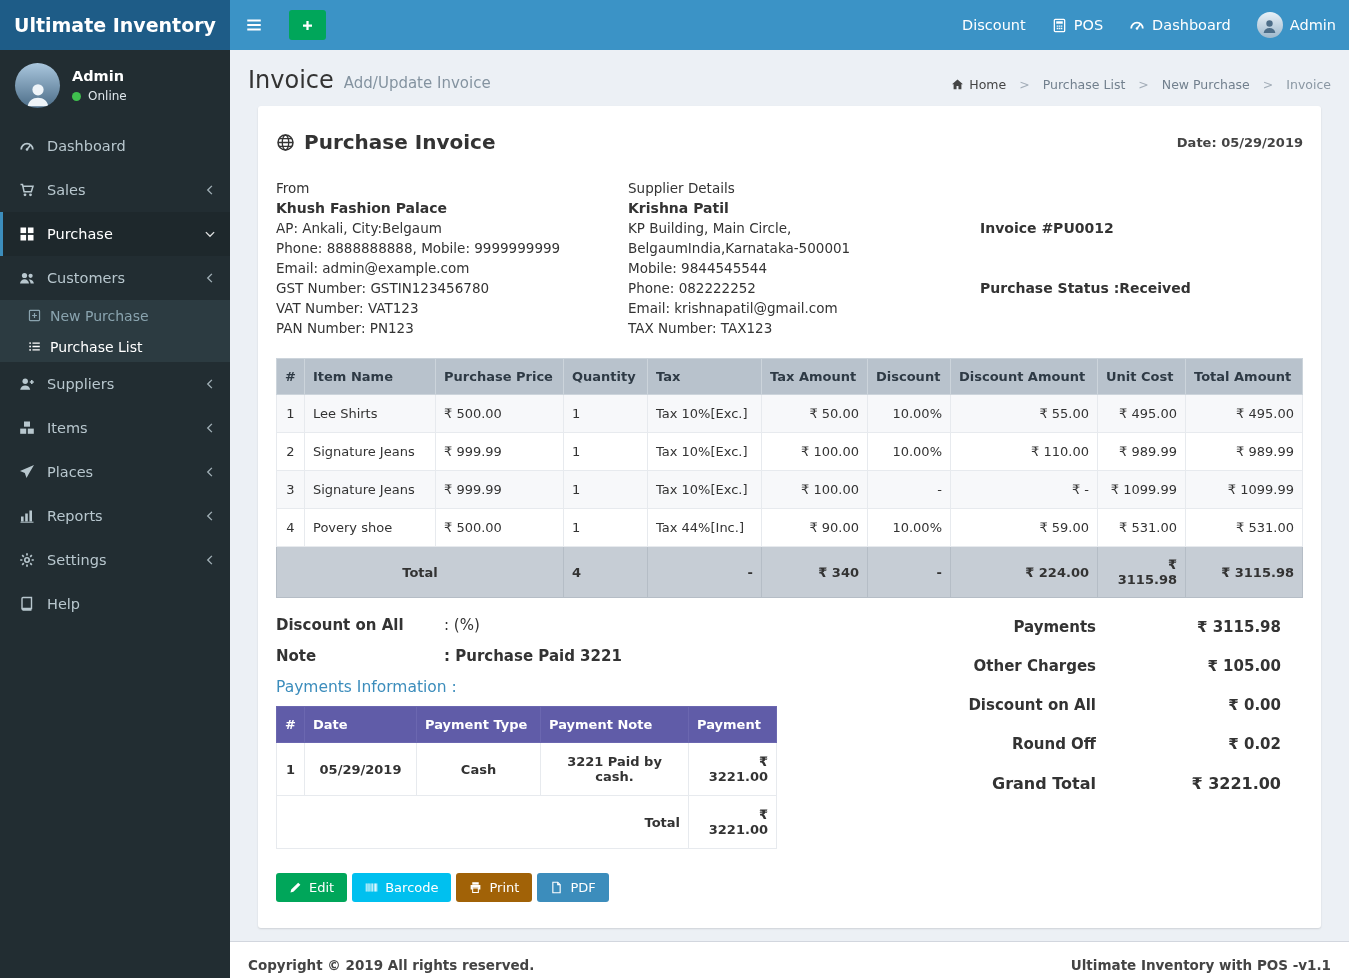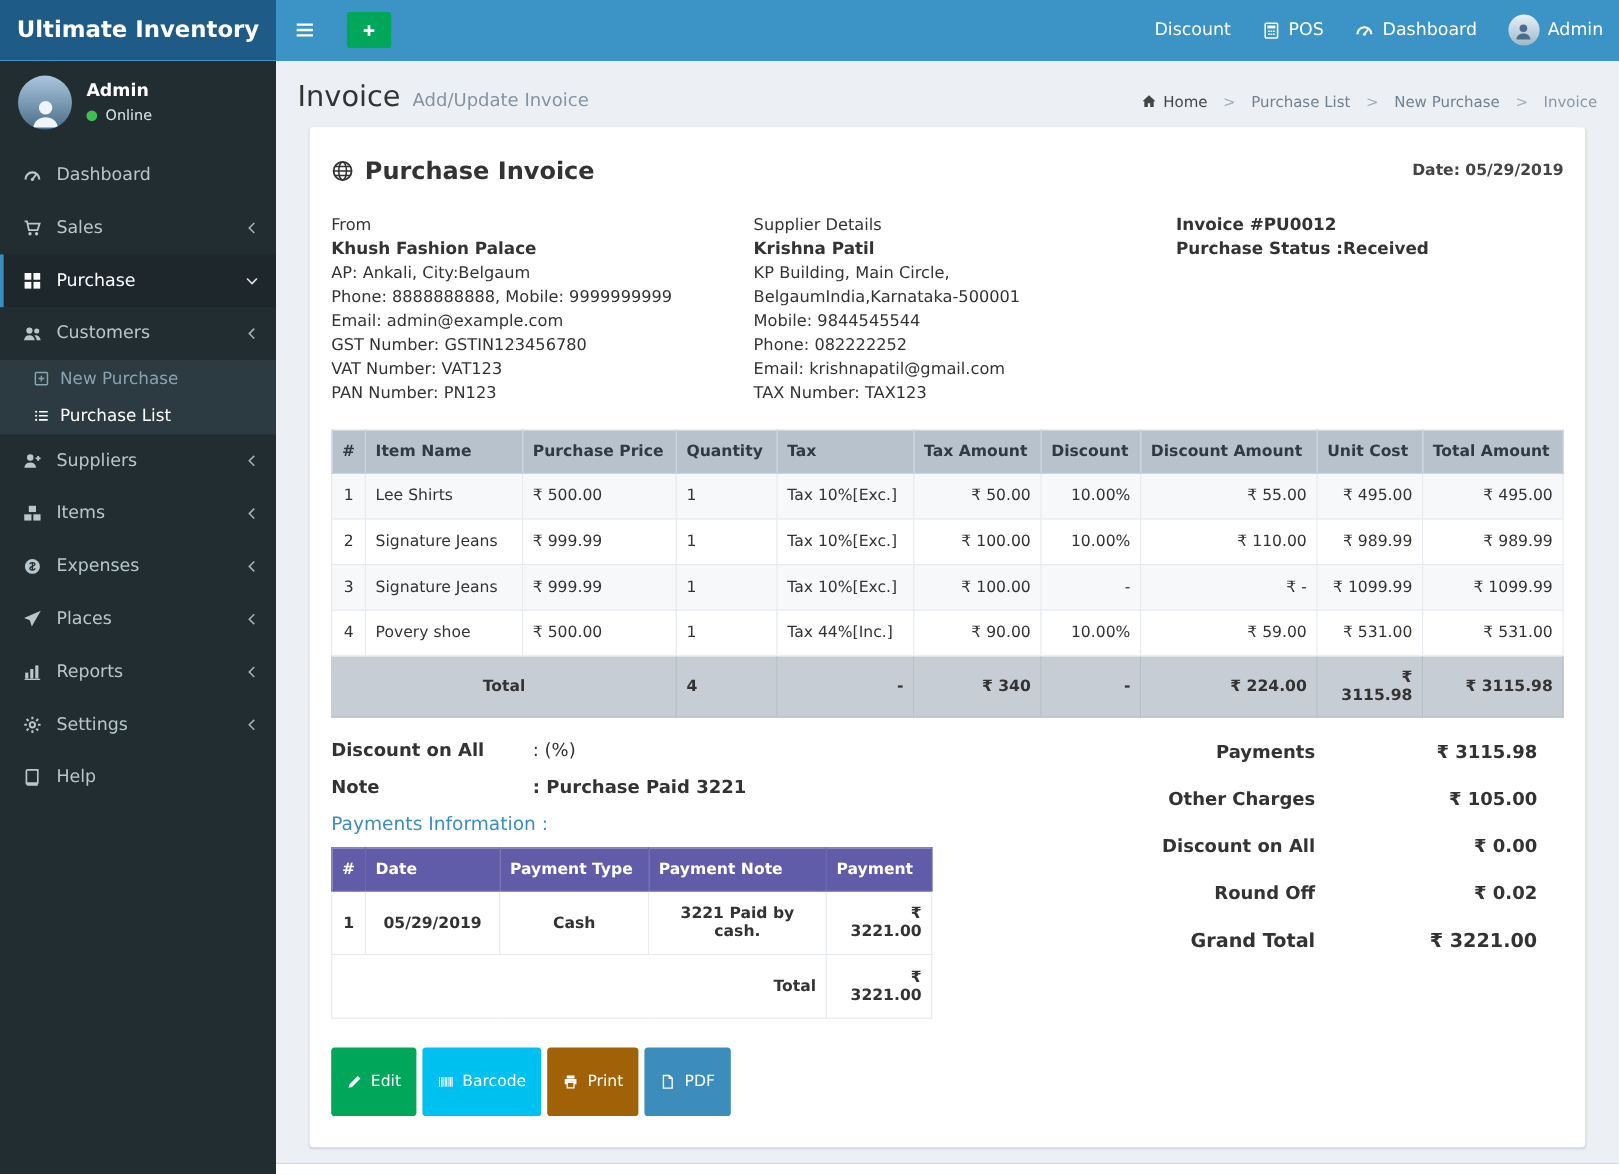--- a/index.html
+++ b/index.html
@@ -60,21 +60,21 @@
   .card-head { display: flex; justify-content: space-between; align-items: center; padding: 8px 0 12px; }
   .card-title { font-size: 20px; font-weight: 600; color: #333; display: flex; align-items: center; gap: 9px; }
   .card-title svg { width: 19px; height: 19px; }
   .inv-date { font-size: 13px; font-weight: bold; color: #444; }
 
   .info { display: flex; padding: 12px 0 20px; }
   .info-col { width: 352px; font-size: 13.5px; line-height: 20px; color: #333; }
   .info-col.third { flex: 1; }
   .info-name { font-weight: bold; font-size: 14px; }
   .addr-wrap { max-width: 300px; }
-  .meta-line { font-weight: bold; font-size: 14px; line-height: 20px; }
+  .meta-line { font-weight: bold; font-size: 14px; line-height: 20px; margin-top: 40px; }
 
   table.items { width: 100%; border-collapse: collapse; table-layout: fixed; font-size: 13px; }
   .items th { background: #b8c2cc; color: #2e3a45; font-weight: bold; padding: 10px 8px; border: 1px solid #ccd4db; text-align: left; }
   .items td { padding: 11px 8px; border: 1px solid #e7eaee; color: #333; background: #fff; }
   .items tbody tr:nth-child(odd) td { background: #f7f8fa; }
   .items tfoot td { background: #c6cdd5; font-weight: bold; border-color: #b5bdc6; padding: 10px 8px; }
   .tr { text-align: right !important; }
   .tc { text-align: center !important; }
 
   .below { display: flex; margin-top: 18px; }
@@ -87,21 +87,21 @@
   .pay th { background: #605ca8; color: #fff; padding: 10px 8px; text-align: left; font-weight: bold; border: 1px solid #6b67b0; }
   .pay td { padding: 11px 8px; border: 1px solid #e7eaee; font-weight: bold; color: #333; background: #fff; }
 
   .summary { flex: 1; padding: 2px 22px 0 0; }
   .sumrow { display: flex; justify-content: flex-end; align-items: center; margin-bottom: 21px; }
   .sl { font-weight: bold; font-size: 15px; color: #333; text-align: right; }
   .sv { width: 185px; text-align: right; font-weight: bold; font-size: 15px; }
   .sumrow.grand .sl, .sumrow.grand .sv { font-size: 16px; }
 
   .actions { display: flex; gap: 5px; margin-top: 24px; }
-  .btn { display: flex; align-items: center; gap: 7px; border: none; color: #fff; font-size: 13px; padding: 21px 13px; border-radius: 3px; cursor: pointer; font-family: inherit; }
+  .btn { display: flex; align-items: center; gap: 7px; border: none; color: #fff; font-size: 13px; padding: 7px 13px; border-radius: 3px; cursor: pointer; font-family: inherit; }
   .btn svg { width: 13px; height: 13px; }
   .btn-edit { background: #00a65a; }
   .btn-barcode { background: #00c0ef; }
   .btn-print { background: #a16207; justify-content: center; }
   .btn-pdf { background: #3c8dbc; }
 
   .footer { background: #fff; border-top: 1px solid #d2d6de; padding: 15px 18px; display: flex; justify-content: space-between; font-size: 13.5px; font-weight: bold; color: #444; margin-top: 13px; }
 </style>
 </head>
 <body>
@@ -276,34 +276,20 @@
     </li>
     <li class="mi">
       <span class="mic">
           <svg viewBox="0 0 16 16">
             <rect x="5" y="1.5" width="6" height="5.2" fill="currentColor"></rect>
             <rect x="1.2" y="8.6" width="6" height="5.2" fill="currentColor"></rect>
             <rect x="8.8" y="8.6" width="6" height="5.2" fill="currentColor"></rect>
           </svg>
         </span>
       <span>Items</span>
-      <span class="chev">
-          <svg viewBox="0 0 16 16">
-            <path d="M10.5 2.5L5 8l5.5 5.5" fill="none" stroke="currentColor" stroke-width="1.8"></path>
-          </svg>
-        </span>
-    </li>
-    <li class="mi">
-      <span class="mic">
-          <svg viewBox="0 0 16 16">
-            <circle cx="8" cy="8" r="6.2" fill="currentColor"></circle>
-            <path d="M8 4.4v7.2M5.9 6.3c0-.9 1-1.5 2.1-1.5s2.1.6 2.1 1.5c0 2-4.2 1.3-4.2 3.3 0 .9 1 1.5 2.1 1.5s2.1-.6 2.1-1.5" stroke="#222d32" stroke-width="1.1" fill="none"></path>
-          </svg>
-        </span>
-      <span>Expenses</span>
       <span class="chev">
           <svg viewBox="0 0 16 16">
             <path d="M10.5 2.5L5 8l5.5 5.5" fill="none" stroke="currentColor" stroke-width="1.8"></path>
           </svg>
         </span>
     </li>
     <li class="mi">
       <span class="mic">
           <svg viewBox="0 0 16 16">
             <path d="M15 1L1 7l4.8 1.9L7.5 14l2.2-3.9L15 1z" fill="currentColor"></path>

